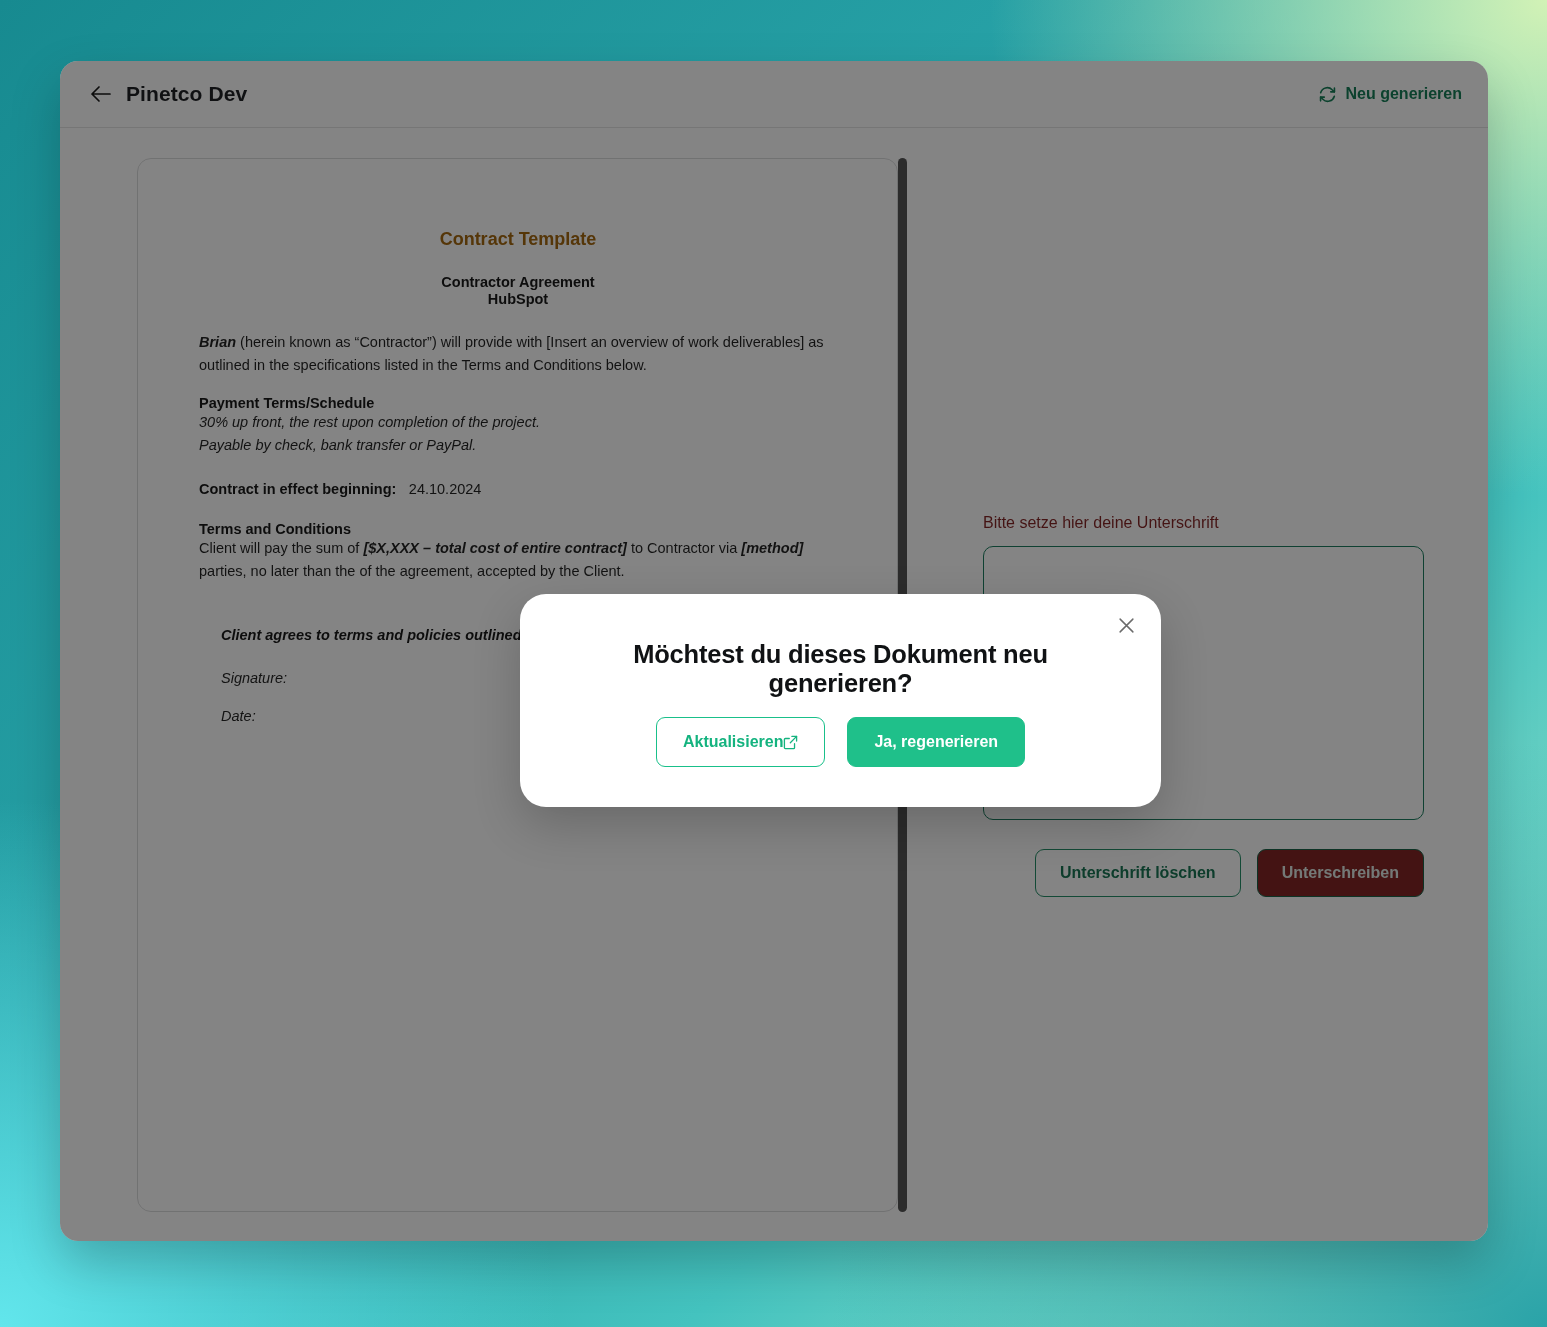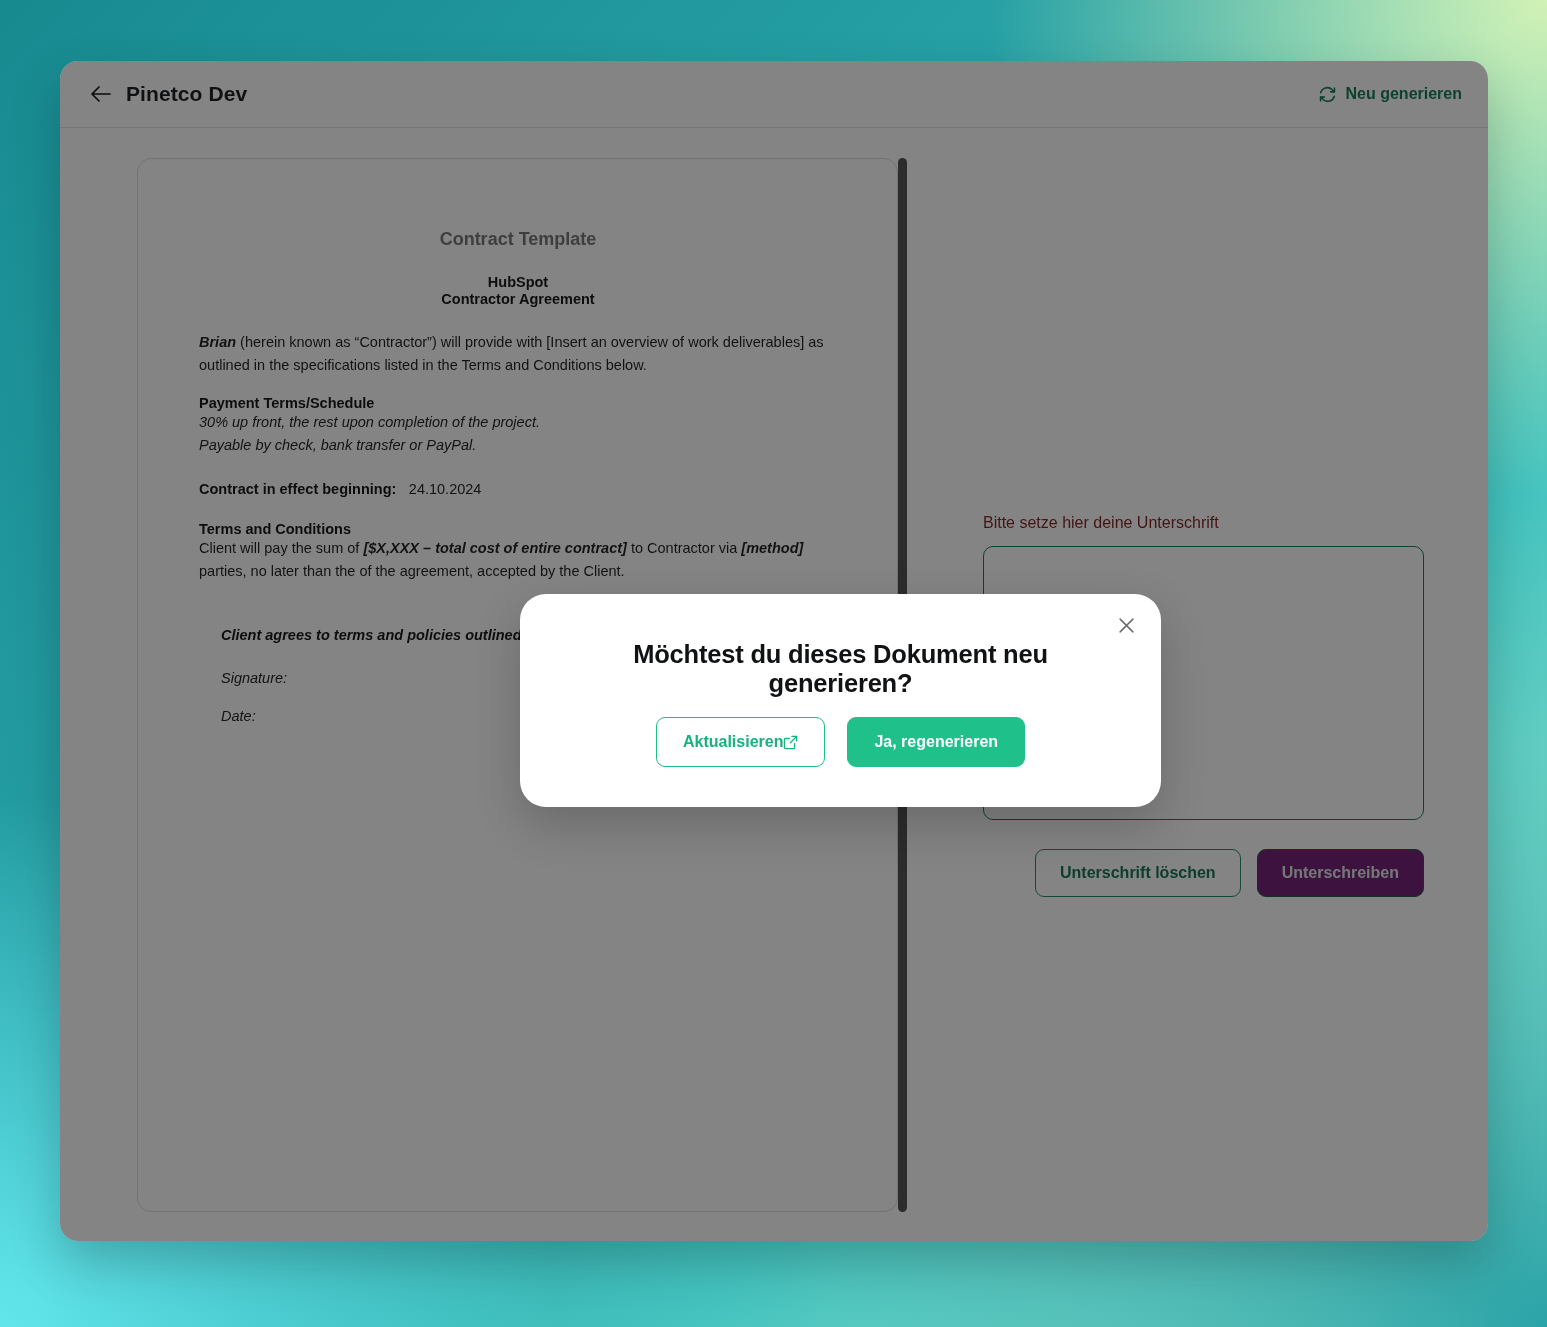--- a/index.html
+++ b/index.html
@@ -114,21 +114,21 @@
     height: 1054px;
     background: #4f4f4f;
     border-radius: 6px;
   }
 
   
   .doc-title {
     text-align: center;
     font-size: 18px;
     font-weight: bold;
-    color: #737373;
+    color: #a16207;
     margin-bottom: 24px;
   }
   .doc-sub {
     text-align: center;
     font-size: 14.5px;
     font-weight: bold;
     color: #111;
     line-height: 1.15;
     margin-bottom: 24px;
   }
@@ -202,21 +202,21 @@
     align-items: center;
     justify-content: center;
     white-space: nowrap;
   }
   .btn-outline-green {
     background: #ffffff;
     border: 1px solid #1d8a62;
     color: #11714e;
   }
   .btn-solid-dark {
-    background: #701a75;
+    background: #7f1d1d;
     border: 1px solid #115c40;
     color: #dfe9e4;
   }
 
   
   .scrim {
     position: absolute;
     inset: 0;
     background: rgba(10,10,10,0.50);
     z-index: 40;
@@ -308,22 +308,22 @@
   </div>
 
   <div class="app-body">
 
     <div class="doc-pane">
       <div class="doc-card">
 
         <div class="doc-title">Contract Template</div>
 
         <div class="doc-sub">
+          <div>Contractor Agreement</div>
           <div>HubSpot</div>
-          <div>Contractor Agreement</div>
         </div>
 
         <p class="doc-p">
           <em class="bi">Brian</em><span> (herein known as “Contractor”) will provide with [Insert an overview of work deliverables] as outlined in the specifications listed in the Terms and Conditions below.</span>
         </p>
 
         <div class="block-gap">
           <div class="doc-h">Payment Terms/Schedule</div>
           <div class="doc-line-i">30% up front, the rest upon completion of the project.</div>
           <div class="doc-line-i">Payable by check, bank transfer or PayPal.</div>

